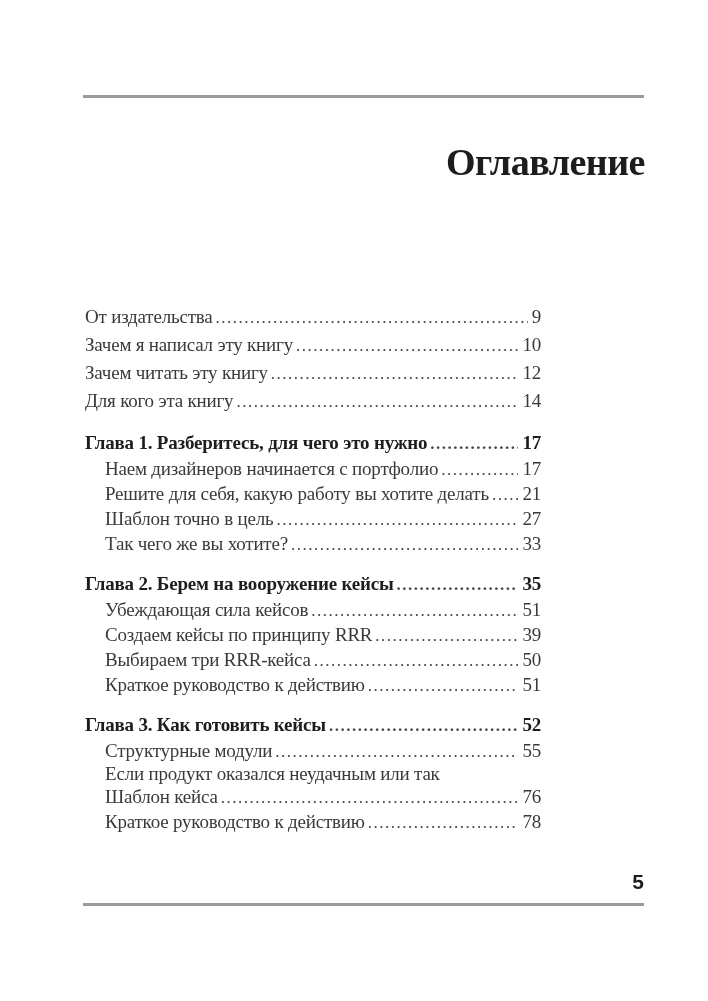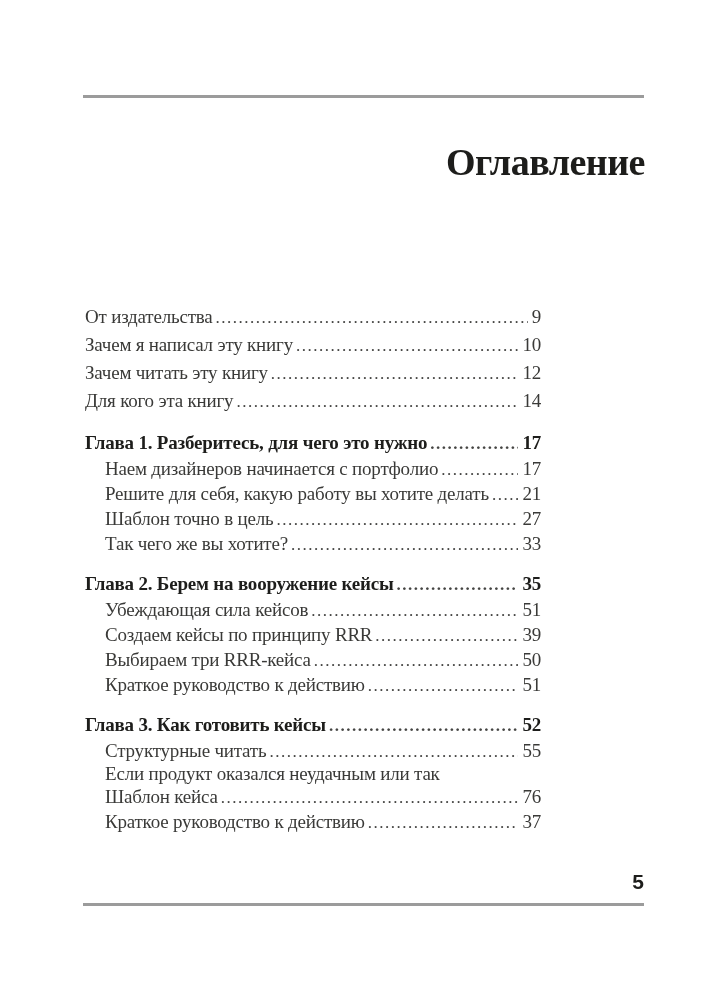--- a/index.html
+++ b/index.html
@@ -178,36 +178,36 @@
             <span class="pg">51</span>
           </div>
         </section>
         <section class="chapter">
           <div class="toc-row chapter-head-row">
             <span class="lbl">Глава 3. Как готовить кейсы</span>
             <span class="leader"></span>
             <span class="pg">52</span>
           </div>
           <div class="toc-row entry-row">
-            <span class="lbl">Структурные читать</span>
+            <span class="lbl">Структурные модули</span>
             <span class="leader"></span>
             <span class="pg">55</span>
           </div>
           <div class="toc-row entry-row wrap-first">
             <span class="lbl">Если продукт оказался неудачным или так</span>
           </div>
           <div class="toc-row entry-row">
             <span class="lbl">Шаблон кейса</span>
             <span class="leader"></span>
             <span class="pg">76</span>
           </div>
           <div class="toc-row entry-row">
             <span class="lbl">Краткое руководство к действию</span>
             <span class="leader"></span>
-            <span class="pg">37</span>
+            <span class="pg">78</span>
           </div>
         </section>
       </div>
   </nav>
 
   <div class="page-num">5</div>
   <div class="rule bottom-rule"></div>
 </div>
 
 </body></html>

